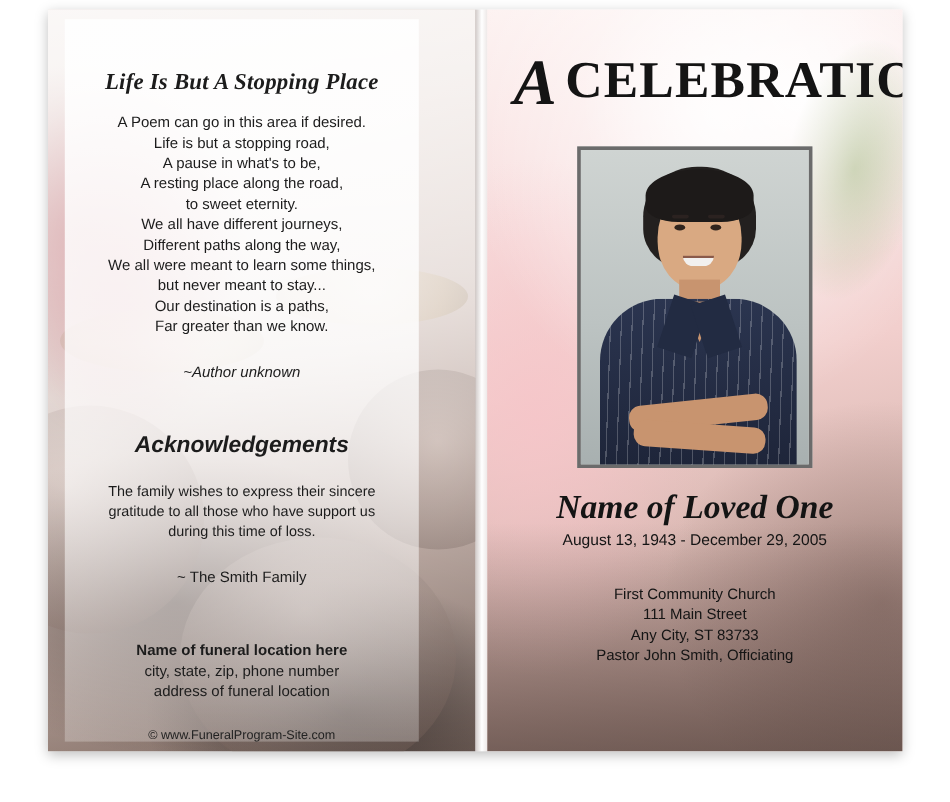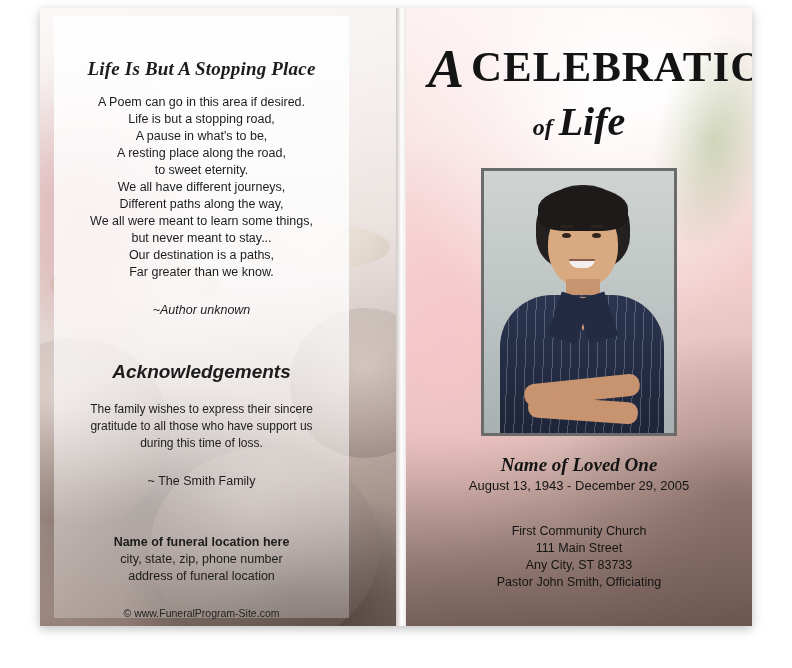--- a/index.html
+++ b/index.html
@@ -264,21 +264,21 @@
   .pt-collar-r { position: absolute; left: 98px; top: 124px; width: 30px; height: 46px; background: #222b42; transform: rotate(-18deg); }
   .pt-vneck { position: absolute; left: 84px; top: 126px; width: 30px; height: 34px; background: #c8946f; clip-path: polygon(0 0, 100% 0, 50% 100%); }
   .pt-arm { position: absolute; top: 208px; height: 22px; background: #c8946f; border-radius: 10px; }
   .pt-arm.a { left: 40px; width: 116px; transform: rotate(-6deg); }
   .pt-arm.b { left: 44px; top: 228px; width: 110px; transform: rotate(4deg); }
 
   .loved-name {
     font-family: "Liberation Serif", serif;
     font-weight: bold;
     font-style: italic;
-    font-size: 19px;
+    font-size: 28px;
     margin: 18px 0 2px 0;
     color: #141414;
   }
   .loved-dates {
     font-size: 13px;
     color: #141414;
     margin: 0;
   }
   .service-block {
     margin-top: 30px;
@@ -335,23 +335,20 @@
 
     <div class="panel-right">
       <div class="greenleaf"></div>
       <div class="shine"></div>
       <div class="bottomdark"></div>
 
       <div class="cover-content">
         <h1 class="cover-title">
           <span class="row1">
             <span class="script-a">A</span><span>CELEBRATION</span>
-          </span>
-          <span class="row2">
-            <span class="of">of</span><span>Life</span>
           </span>
         </h1>
 
         <div class="portrait-frame">
           <div class="pt-bg"></div>
           <div class="pt-hair"></div>
           <div class="pt-face"></div>
           <div class="pt-hair2"></div>
           <div class="pt-brow l"></div>
           <div class="pt-brow r"></div>

